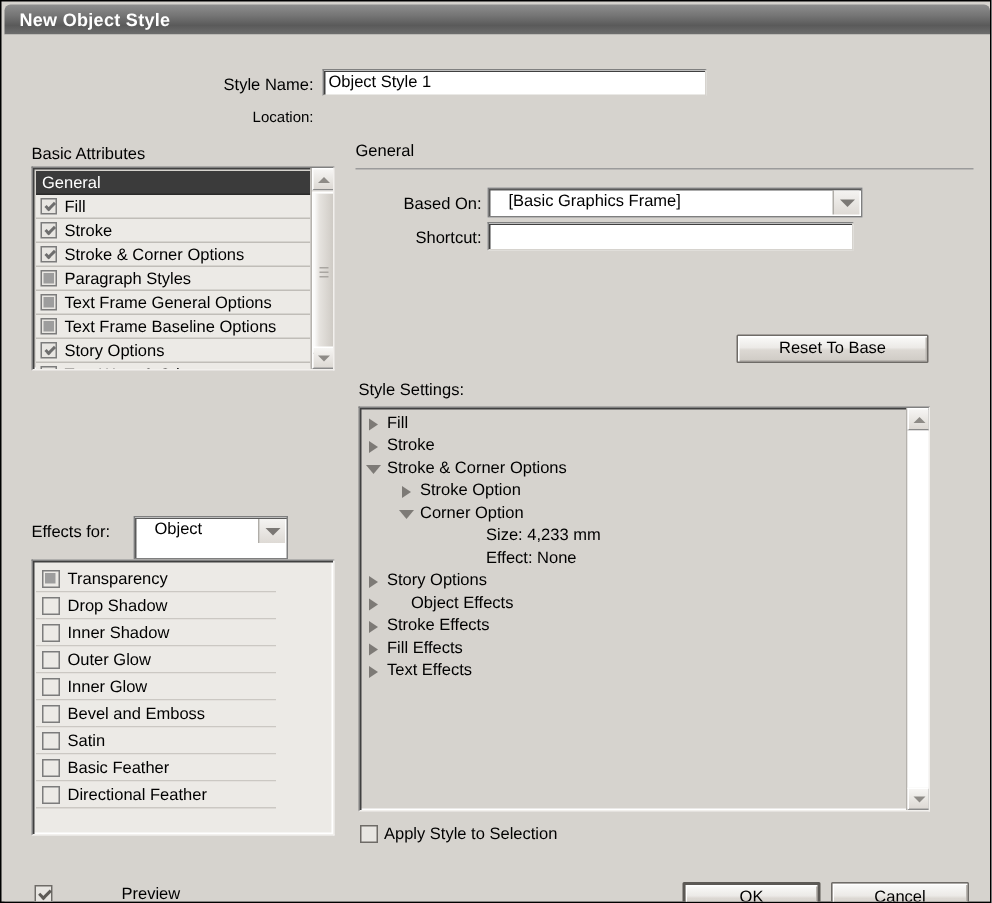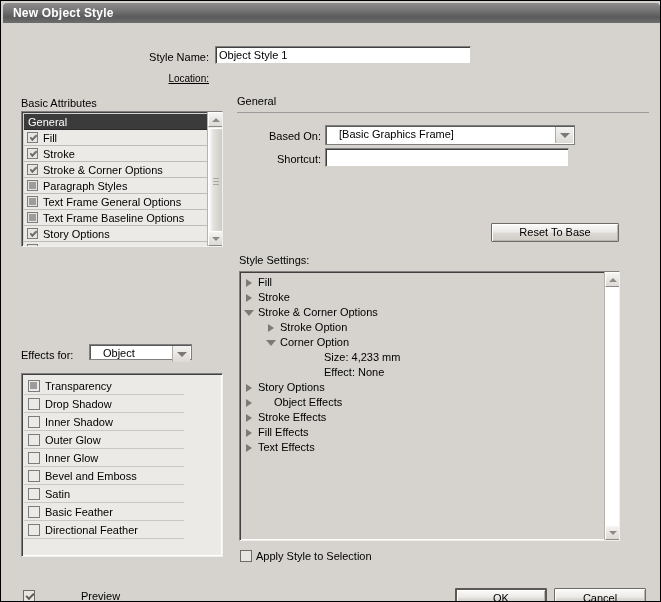--- a/index.html
+++ b/index.html
@@ -68,21 +68,21 @@
     border-right-color: #d6d3ce;
     border-bottom-color: #d6d3ce;
     box-shadow: inset 1px 1px 0 #404040;
     font-family: "Liberation Sans", sans-serif;
     font-size: 11px;
     padding: 0 3px;
     line-height: 16px;
     color: #000;
     outline: none;
   }
-  #location-label { left: 116px; top: 50px; width: 90px; text-align: right; font-size: 10px; text-decoration: underline;}
+  #location-label { left: 116px; top: 50px; width: 90px; text-align: right; font-size: 10px;}
 
   
   .sec-title { position: absolute; font-size: 11px; }
   #basic-attributes-title { left: 18px; top: 74px; }
   #general-title { left: 234px; top: 72px; }
   #general-rule {
     position: absolute;
     left: 234px; top: 89px;
     width: 412px; height: 1px;
     background: #9b9b9b;
@@ -206,21 +206,21 @@
     margin-bottom: 2px;
     background: #a9a6a1;
   }
   .sb-track { position: absolute; left:0; width:15px; background:#efedea; }
 
   
   #effects-for-label { left: 18px; top: 326px; }
   #effects-for-select {
     position: absolute;
     left: 86px; top: 321px;
-    width: 103px; height: 16px;
+    width: 103px; height: 29px;
     box-sizing: border-box;
     background: #ffffff;
     border: 1px solid #7f7f7f;
     box-shadow: inset 1px 1px 0 #5a5a5a;
   }
   .sel-text {
     position: absolute;
     left: 5px; top: 2px;
     font-size: 11px;
     white-space: nowrap;

